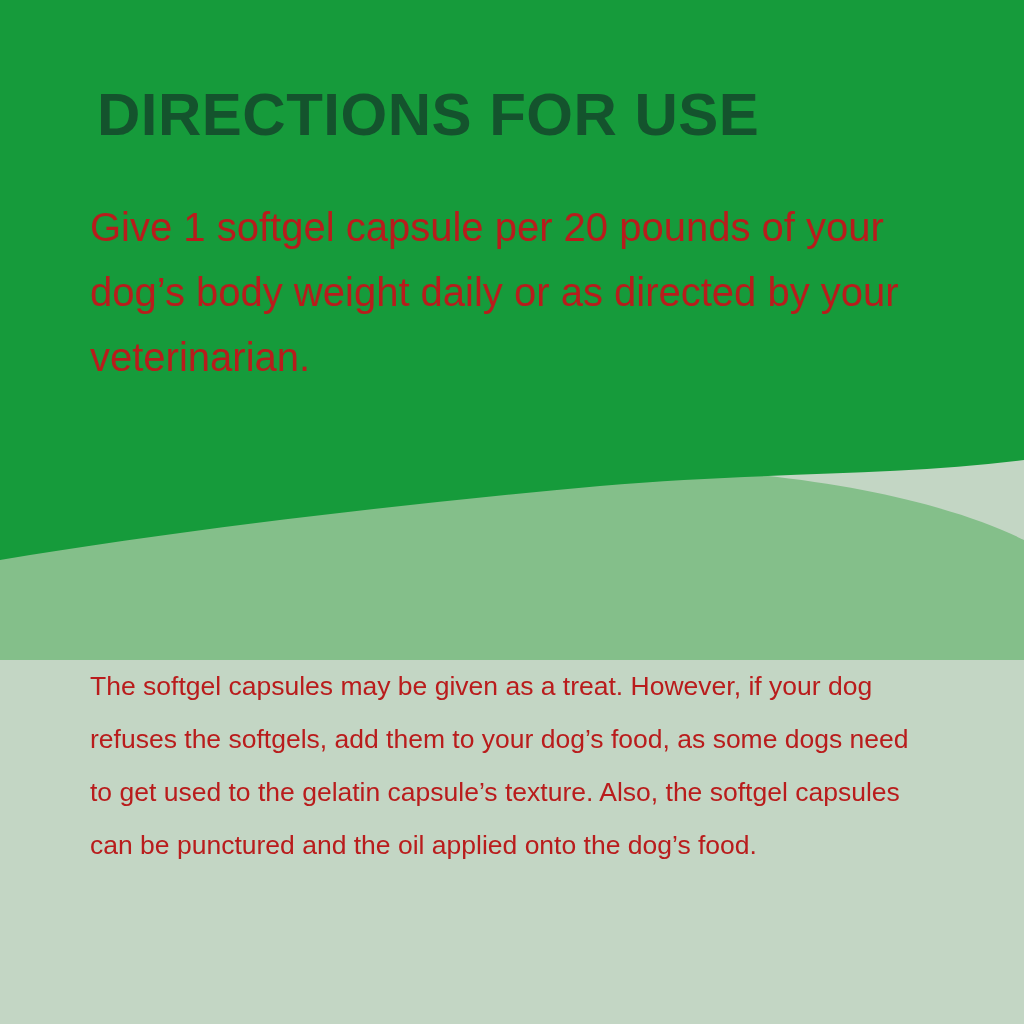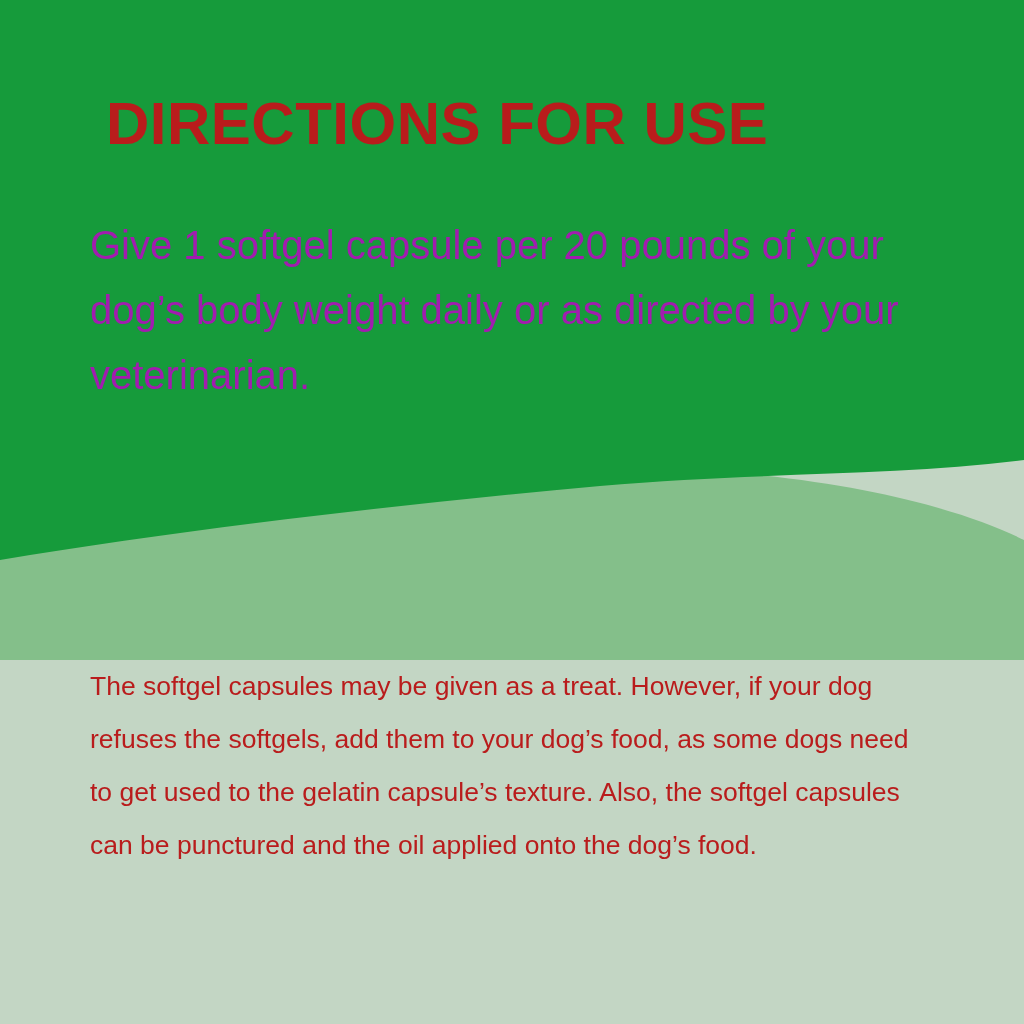--- a/index.html
+++ b/index.html
@@ -44,32 +44,32 @@
 
   .content-top {
     position: absolute;
     z-index: 5;
     left: 90px;
     top: 76px;
     width: 860px;
   }
 
   .heading {
-    margin: 16px;
-    color: #b91c1c;
+    margin: 7px;
+    color: #14532d;
     font-size: 60px;
     line-height: 1.05;
     font-weight: bold;
     letter-spacing: 0.5px;
   }
 
   .subheading {
     margin: 0;
     padding-top: 42px;
-    color: #a21caf;
+    color: #b91c1c;
     font-size: 40px;
     line-height: 1.62;
     font-weight: normal;
     max-width: 840px;
   }
 
   .content-bottom {
     position: absolute;
     z-index: 5;
     left: 90px;

